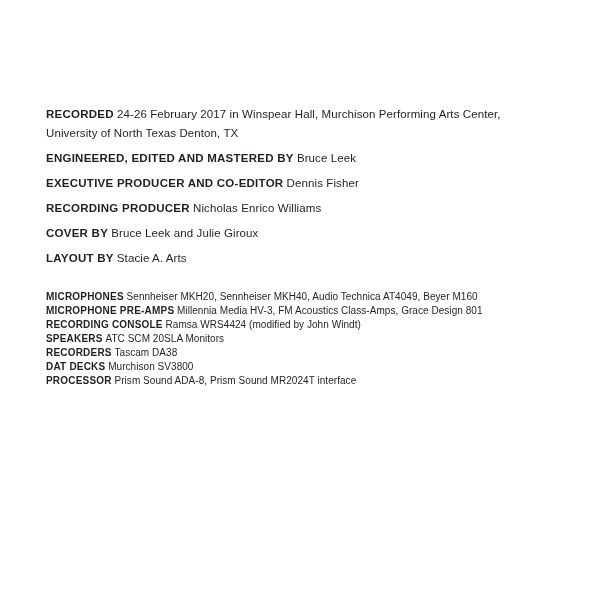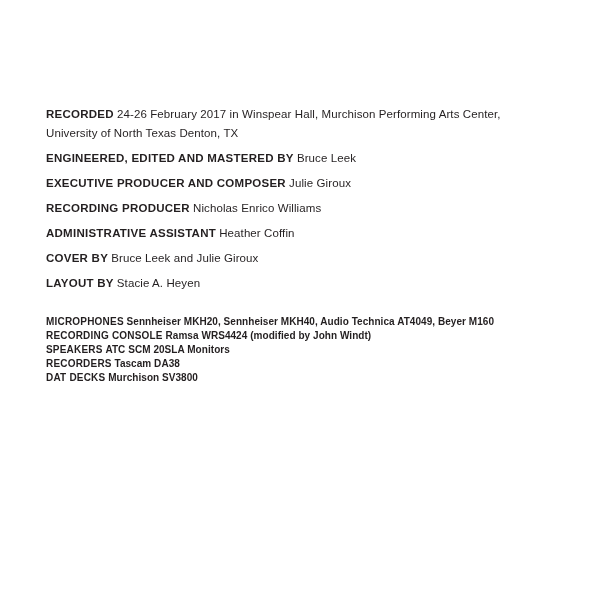--- a/index.html
+++ b/index.html
@@ -39,43 +39,44 @@
   .equip-line {
     font-size: 10px;
     line-height: 14px;
     white-space: pre-line;
   }
   .equip-label {
     font-weight: 700;
     letter-spacing: 0.2px;
   }
   .equip-value {
-    font-weight: 700;
+    font-weight: 400;
     letter-spacing: 0.05px;
   }
 </style>
 </head>
 <body>
 
 <div class="page">
   <div class="content">
 
     <div class="credits-block">
       <p class="credit"><span class="credit-label">RECORDED</span> <span class="credit-value">24-26 February 2017 in Winspear Hall, Murchison Performing Arts Center,
 University of North Texas Denton, TX</span></p>
       <p class="credit"><span class="credit-label">ENGINEERED, EDITED AND MASTERED BY</span> <span class="credit-value">Bruce Leek</span></p>
-      <p class="credit"><span class="credit-label">EXECUTIVE PRODUCER AND COMPOSER</span> <span class="credit-value">Julie Giroux</span></p>
+      <p class="credit"><span class="credit-label">EXECUTIVE PRODUCER AND CO-EDITOR</span> <span class="credit-value">Dennis Fisher</span></p>
       <p class="credit"><span class="credit-label">RECORDING PRODUCER</span> <span class="credit-value">Nicholas Enrico Williams</span></p>
-      <p class="credit"><span class="credit-label">ADMINISTRATIVE ASSISTANT</span> <span class="credit-value">Heather Coffin</span></p>
       <p class="credit"><span class="credit-label">COVER BY</span> <span class="credit-value">Bruce Leek and Julie Giroux</span></p>
-      <p class="credit"><span class="credit-label">LAYOUT BY</span> <span class="credit-value">Stacie A. Heyen</span></p>
+      <p class="credit"><span class="credit-label">LAYOUT BY</span> <span class="credit-value">Stacie A. Arts</span></p>
     </div>
 
     <div class="equipment">
       <p class="equip-line"><span class="equip-label">MICROPHONES</span> <span class="equip-value">Sennheiser MKH20, Sennheiser MKH40, Audio Technica AT4049, Beyer M160</span></p>
+      <p class="equip-line"><span class="equip-label">MICROPHONE PRE-AMPS</span> <span class="equip-value">Millennia Media HV-3, FM Acoustics Class-Amps, Grace Design 801</span></p>
       <p class="equip-line"><span class="equip-label">RECORDING CONSOLE</span> <span class="equip-value">Ramsa WRS4424 (modified by John Windt)</span></p>
       <p class="equip-line"><span class="equip-label">SPEAKERS</span> <span class="equip-value">ATC SCM 20SLA Monitors</span></p>
       <p class="equip-line"><span class="equip-label">RECORDERS</span> <span class="equip-value">Tascam DA38</span></p>
       <p class="equip-line"><span class="equip-label">DAT DECKS</span> <span class="equip-value">Murchison SV3800</span></p>
+      <p class="equip-line"><span class="equip-label">PROCESSOR</span> <span class="equip-value">Prism Sound ADA-8, Prism Sound MR2024T interface</span></p>
     </div>
 
   </div>
 </div>
 
 </body></html>

